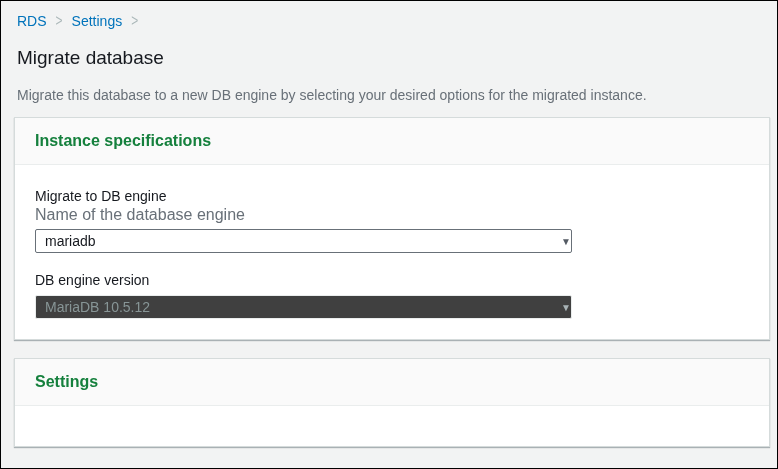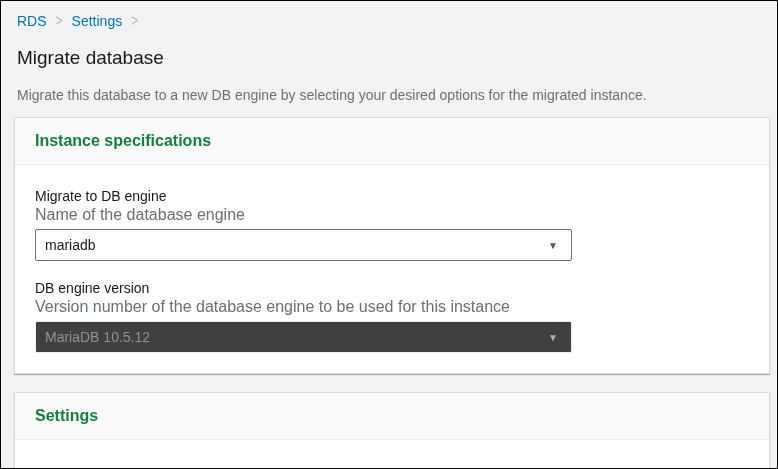--- a/index.html
+++ b/index.html
@@ -82,28 +82,28 @@
   }
   .field-help {
     margin-top: 2px;
     font-size: 16px;
     line-height: 16px;
     color: #687078;
   }
   .select {
     margin-top: 6px;
     width: 537px;
-    height: 32px;
+    height: 24px;
     border: 1px solid #687078;
     border-radius: 2px;
     background: #ffffff;
     display: flex;
     align-items: center;
     justify-content: space-between;
-    padding: 0 13px 0 9px;
+    padding: 0 0 0 9px;
     font-size: 14px;
     color: #16191f;
     cursor: pointer;
   }
   .select .caret {
     font-size: 10px;
     color: #545b64;
     flex: none;
   }
   .select.disabled {
@@ -143,21 +143,20 @@
         <label class="field-label">Migrate to DB engine</label>
         <div class="field-help">Name of the database engine</div>
         <div class="select">
           <span class="select-value">mariadb</span>
           <span class="caret">▼</span>
         </div>
       </div>
 
       <div class="field">
         <label class="field-label">DB engine version</label>
-        <div class="field-help">Version number of the database engine to be used for this instance</div>
         <div class="select disabled">
           <span class="select-value">MariaDB 10.5.12</span>
           <span class="caret">▼</span>
         </div>
       </div>
 
     </div>
   </section>
 
   <section class="card settings-card">

